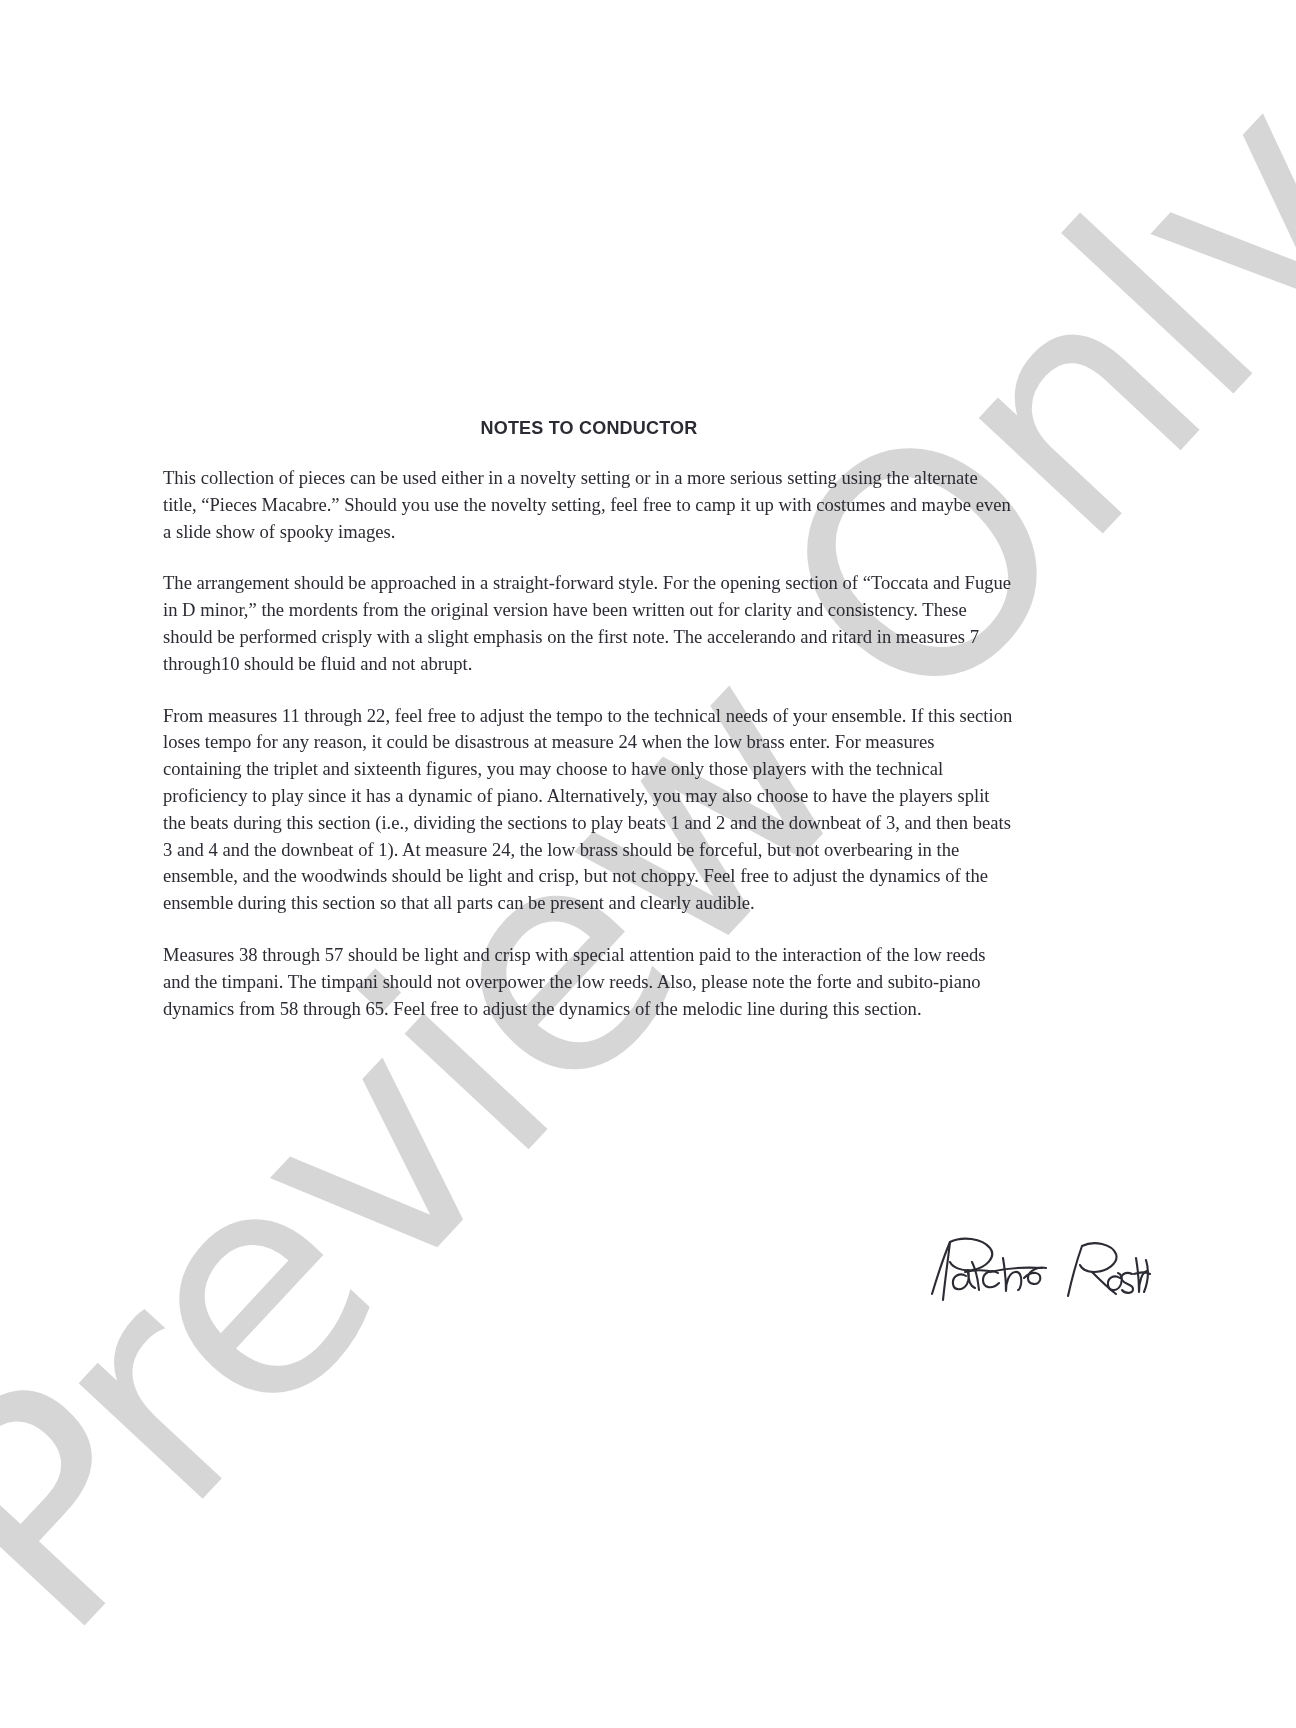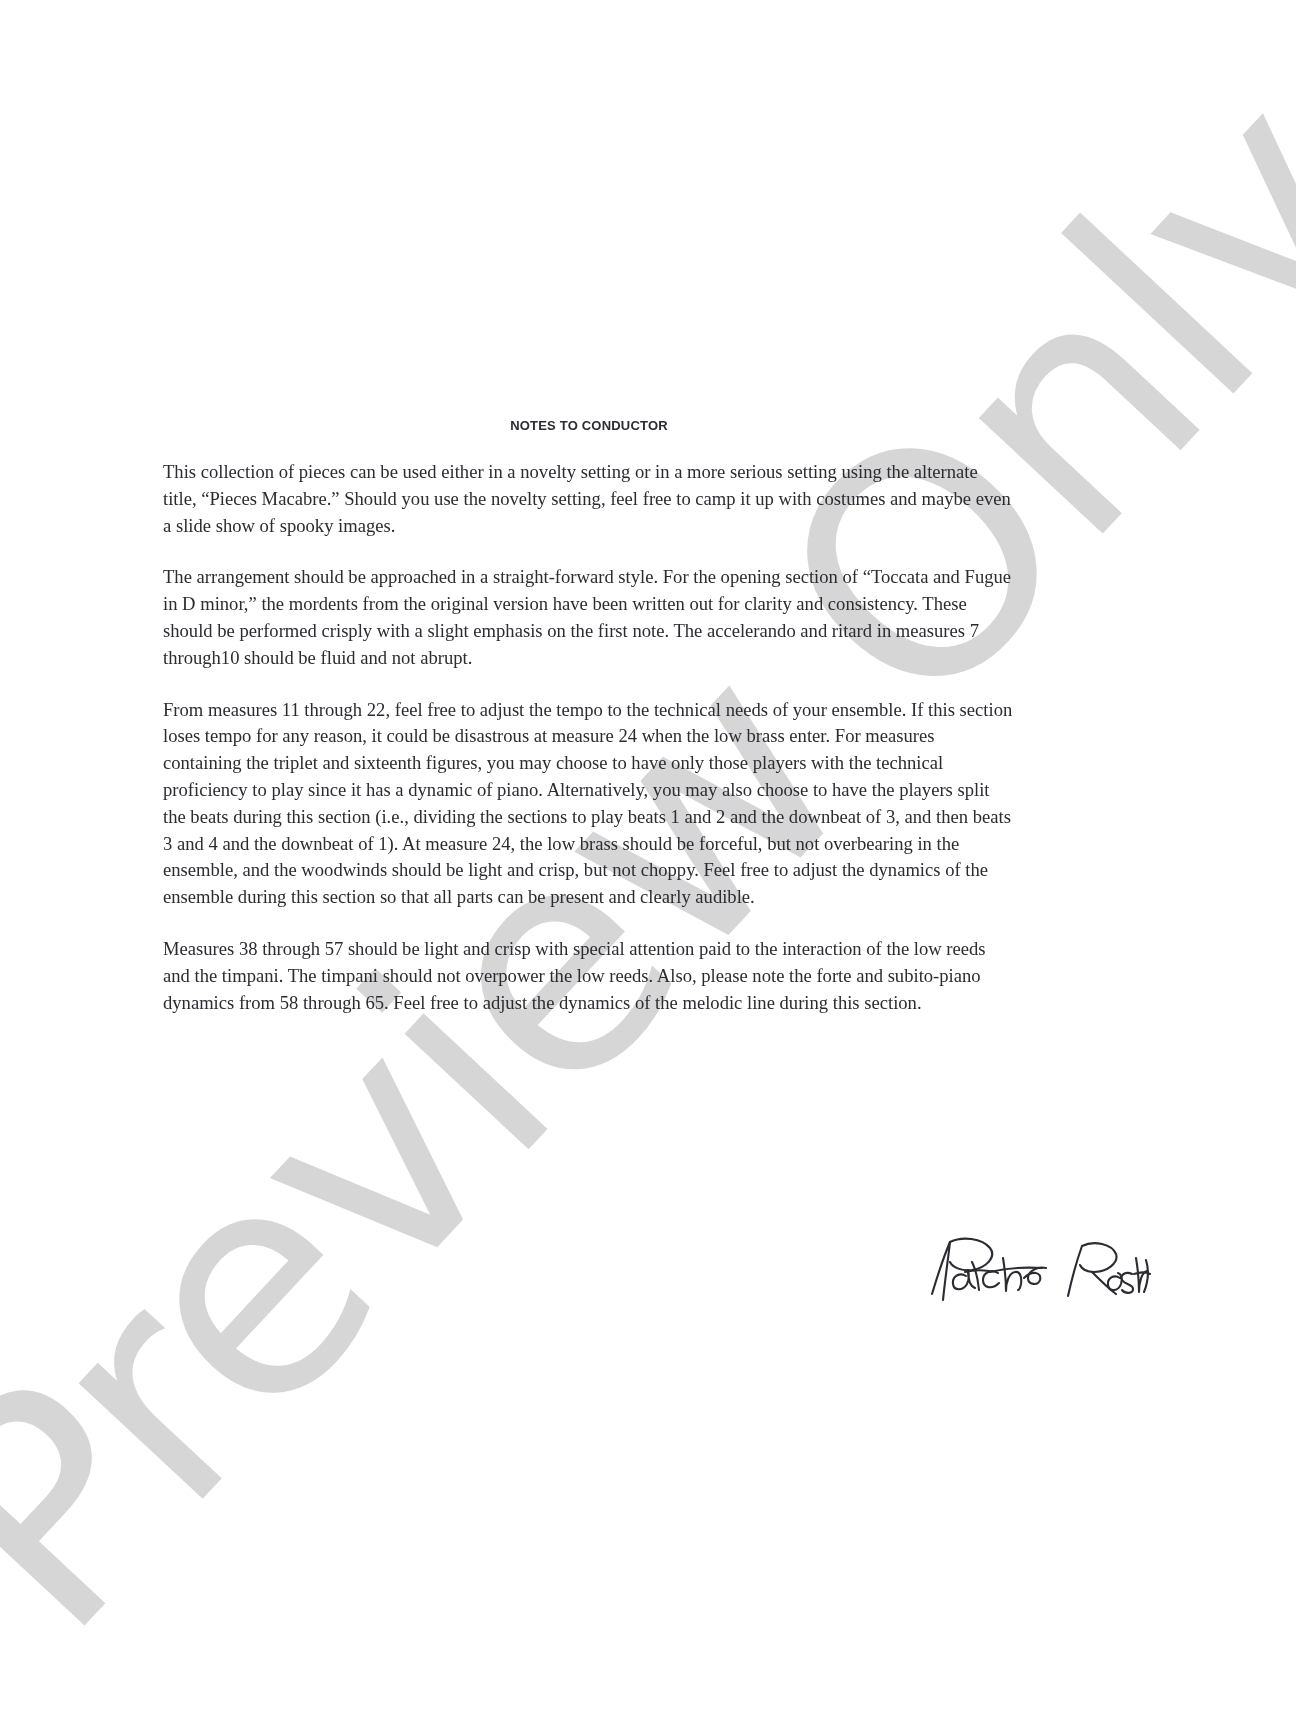--- a/index.html
+++ b/index.html
@@ -47,21 +47,21 @@
   .content {
     position: absolute;
     left: 163px;
     top: 418px;
     width: 852px;
     z-index: 2;
   }
   .doc-title {
     font-family: "Liberation Sans", sans-serif;
     font-weight: bold;
-    font-size: 13px;
+    font-size: 18px;
     letter-spacing: 0.2px;
     color: #2b2b33;
     text-align: center;
     margin: 0 0 26px 0;
   }
   p.body-par {
     font-family: Liberation Serif, serif;
     font-size: 18.6px;
     line-height: 26.8px;
     color: #2b2b33;

